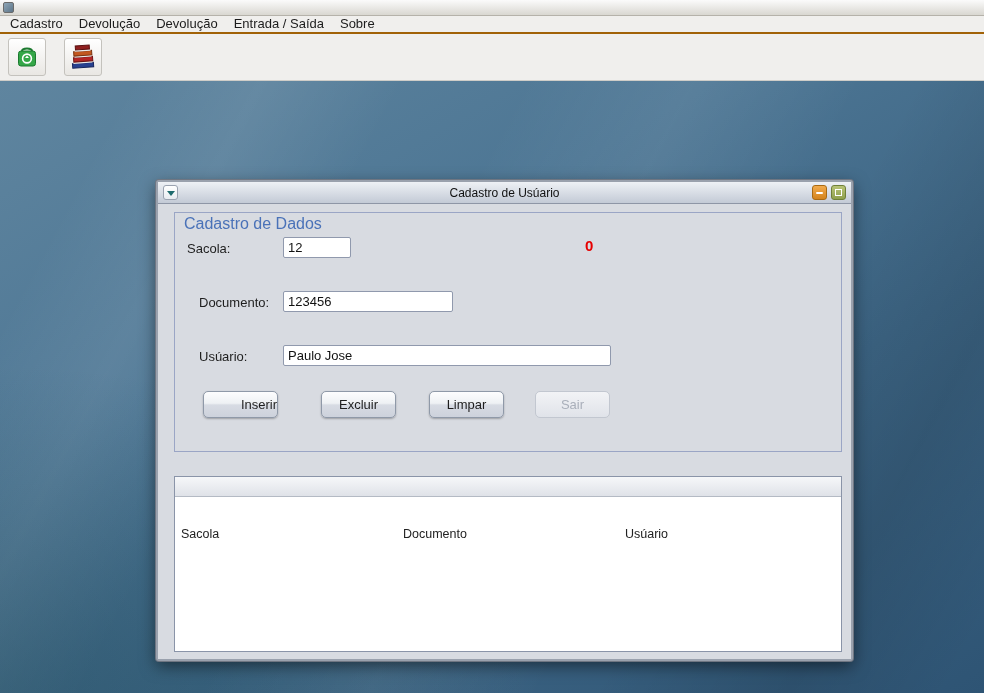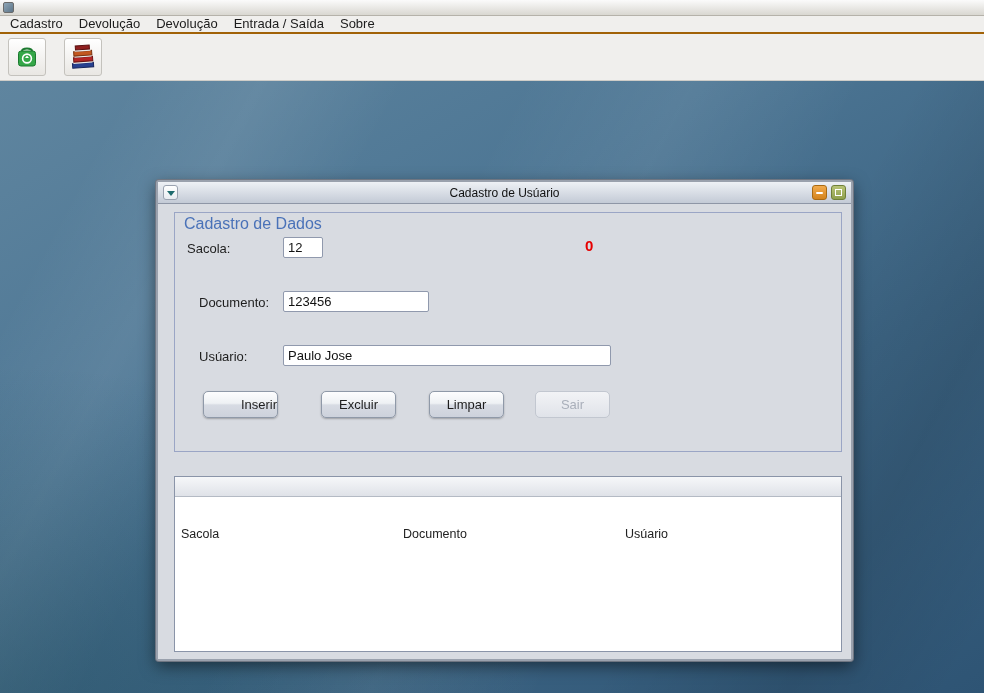--- a/index.html
+++ b/index.html
@@ -148,25 +148,25 @@
           </button>
         </div>
       </div>
 
       <div class="iframe-content">
 
         <div class="panel">
           <div class="panel-title">Cadastro de Dados</div>
 
           <label class="form-label" style="left:12px; top:28px;">Sacola:</label>
-          <input class="field" style="left: 108px; top: 24px; width: 40px;" value="12">
+          <input class="field" style="left: 108px; top: 24px; width: 68px;" value="12">
           <span class="counter" style="color:#e60000;">0</span>
 
           <label class="form-label" style="left:24px; top:82px;">Documento:</label>
-          <input class="field" style="left: 108px; top: 78px; width: 146px;" value="123456">
+          <input class="field" style="left: 108px; top: 78px; width: 170px;" value="123456">
 
           <label class="form-label" style="left:24px; top:136px;">Usúario:</label>
           <input class="field" style="left: 108px; top: 132px; width: 328px;" value="Paulo Jose">
 
           <button class="btn" style="left:28px;text-align:right;">Inserir</button>
           <button class="btn" style="left:146px;">Excluir</button>
           <button class="btn" style="left:254px;">Limpar</button>
           <button class="btn disabled" style="left:360px;" disabled="">Sair</button>
         </div>
 

